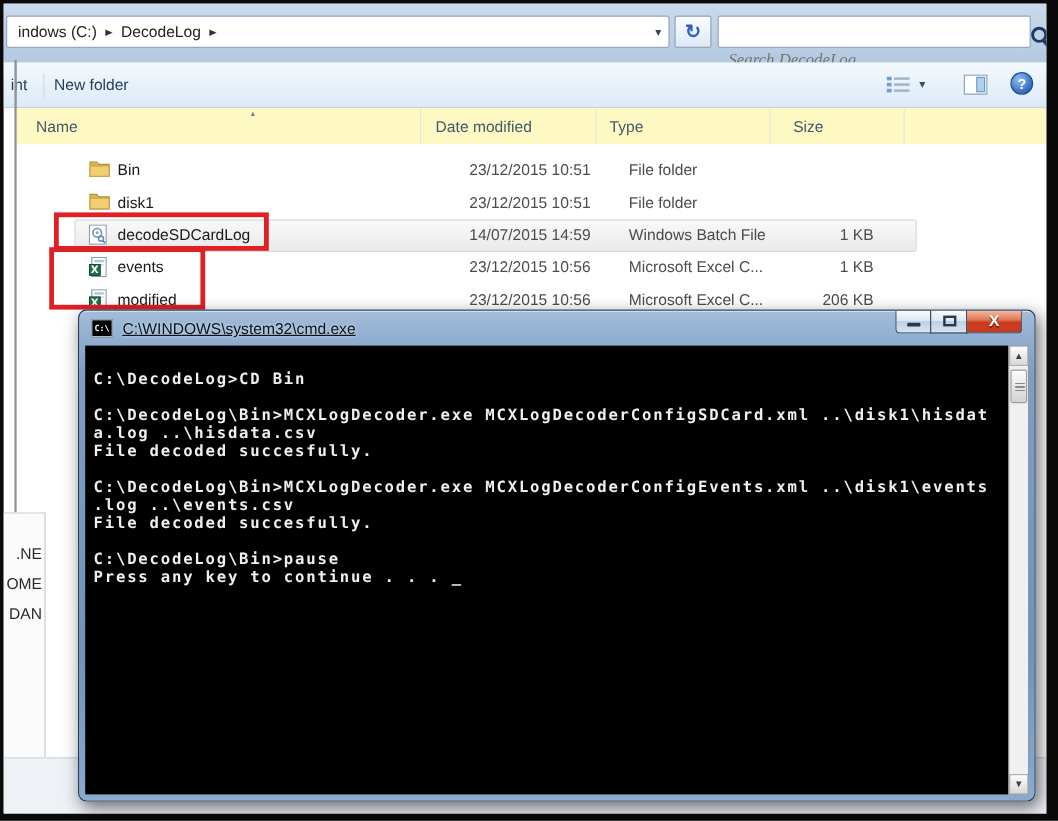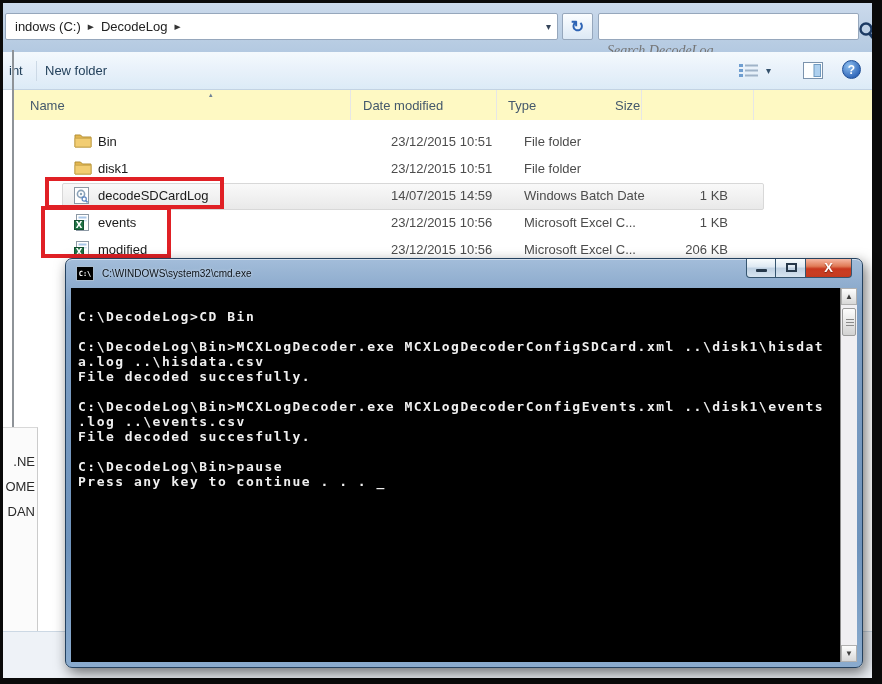--- a/index.html
+++ b/index.html
@@ -79,22 +79,22 @@
   
   .cmd{position:absolute;left:65px;top:258px;width:798px;height:410px;z-index:100;
        border-radius:7px;border:1px solid #24415f;
        background:linear-gradient(180deg,#a3bdda 0%,#7e9fc4 12%,#6e93bc 70%,#8aabce 100%);
        box-shadow:3px 5px 14px rgba(0,0,0,0.55), inset 0 1px 0 rgba(255,255,255,0.5);}
   .cmd-title{position:absolute;left:0;top:0;right:0;height:29px;display:flex;align-items:center;
              padding-left:10px;}
   .cmd-ico{width:18px;height:15px;background:#000;border:1px solid #a9bdd1;color:#fff;
            font:bold 7px "DejaVu Sans Mono",monospace;display:flex;align-items:center;
            justify-content:center;flex:0 0 auto;}
-  .cmd-title-text{margin-left:8px;font-size:10px;color:#0c1218;
-                  text-shadow:0 0 3px rgba(255,255,255,0.7);}
+  .cmd-title-text{margin-left:8px;font-size:13px;color:#0c1218;
+                  text-shadow:0 0 3px rgba(255,255,255,0.7);text-decoration:underline;}
   .win-btns{position:absolute;right:10px;top:0;display:flex;}
   .winbtn{position:relative;height:19px;border:1px solid #35556f;border-top:none;
           background:linear-gradient(#f8fcfe,#dde8f2 45%,#bed0e2 50%,#d8e5f0);}
   .btn-min{width:30px;border-radius:0 0 0 4px;}
   .btn-max{width:31px;margin-left:-1px;}
   .btn-close{width:47px;margin-left:-1px;border-radius:0 0 4px 0;
              background:linear-gradient(#f6b7a2,#e07b57 40%,var(--close-red) 55%,#d8755200 140%),
                         linear-gradient(#e8927a,#c03a1d);color:#fff;text-align:center;
              font-weight:bold;font-size:13px;line-height:18px;text-shadow:0 1px 1px #7c2410;}
   .glyph-min{position:absolute;left:9px;bottom:5px;width:11px;height:3px;background:#26384a;border-radius:1px;}
@@ -165,21 +165,21 @@
     </span>
   </div>
 
   <div class="nav-border"></div>
 
   <div class="header-row">
     <span class="sort-arrow">▴</span>
     <span class="col" style="left:16px">Name</span>
     <span class="col" style="left:349px">Date modified</span>
     <span class="col" style="left:494px">Type</span>
-    <span class="col" style="left:601px">Size</span>
+    <span class="col" style="left:647px">Size</span>
     <span class="col-sep" style="left:336px"></span>
     <span class="col-sep" style="left:482px"></span>
     <span class="col-sep" style="left:627px"></span>
     <span class="col-sep" style="left:739px"></span>
   </div>
 
   <div class="file-list">
       <div class="file-row" style="top: 9px;">
         <span class="fi"><svg width="18" height="15" viewBox="0 0 18 15">
             <path d="M1 2 h5.5 l2 2 H17 v10 H1z" fill="#e3b64e" stroke="#b38f35"></path>
@@ -203,21 +203,21 @@
       <div class="file-row hl" style="top: 63px;">
         <span class="fi"><svg width="15" height="17" viewBox="0 0 15 17">
             <rect x="0.5" y="0.5" width="14" height="16" fill="#fff" stroke="#8d99a5"></rect>
             <circle cx="7" cy="7" r="3.6" fill="none" stroke="#8aa2b8" stroke-width="1.6"></circle>
             <circle cx="7" cy="7" r="1.2" fill="#8aa2b8"></circle>
             <circle cx="10.2" cy="12" r="2.1" fill="none" stroke="#5b86c2" stroke-width="1.2"></circle>
             <line x1="11.6" y1="13.5" x2="13.6" y2="15.4" stroke="#5b86c2" stroke-width="1.5"></line>
           </svg></span>
         <span class="fname">decodeSDCardLog</span>
         <span class="fdate">14/07/2015 14:59</span>
-        <span class="ftype">Windows Batch Date</span>
+        <span class="ftype">Windows Batch File</span>
         <span class="fsize">1 KB</span>
       </div>
       <div class="file-row" style="top: 90px;">
         <span class="fi"><svg width="15" height="17" viewBox="0 0 15 17">
             <rect x="2.5" y="0.5" width="12" height="16" fill="#fff" stroke="#8d99a5"></rect>
             <rect x="4.5" y="2.5" width="8" height="2" fill="#a8c6e8"></rect>
             <rect x="4.8" y="6" width="8" height="1.4" fill="#cfe0f2"></rect>
             <rect x="0.5" y="6.5" width="9" height="9" fill="#1f7244" stroke="#145232"></rect>
             <text x="5" y="13.8" font-size="8.5" font-weight="bold" fill="#fff" text-anchor="middle" font-family="DejaVu Sans">X</text>
           </svg></span>

